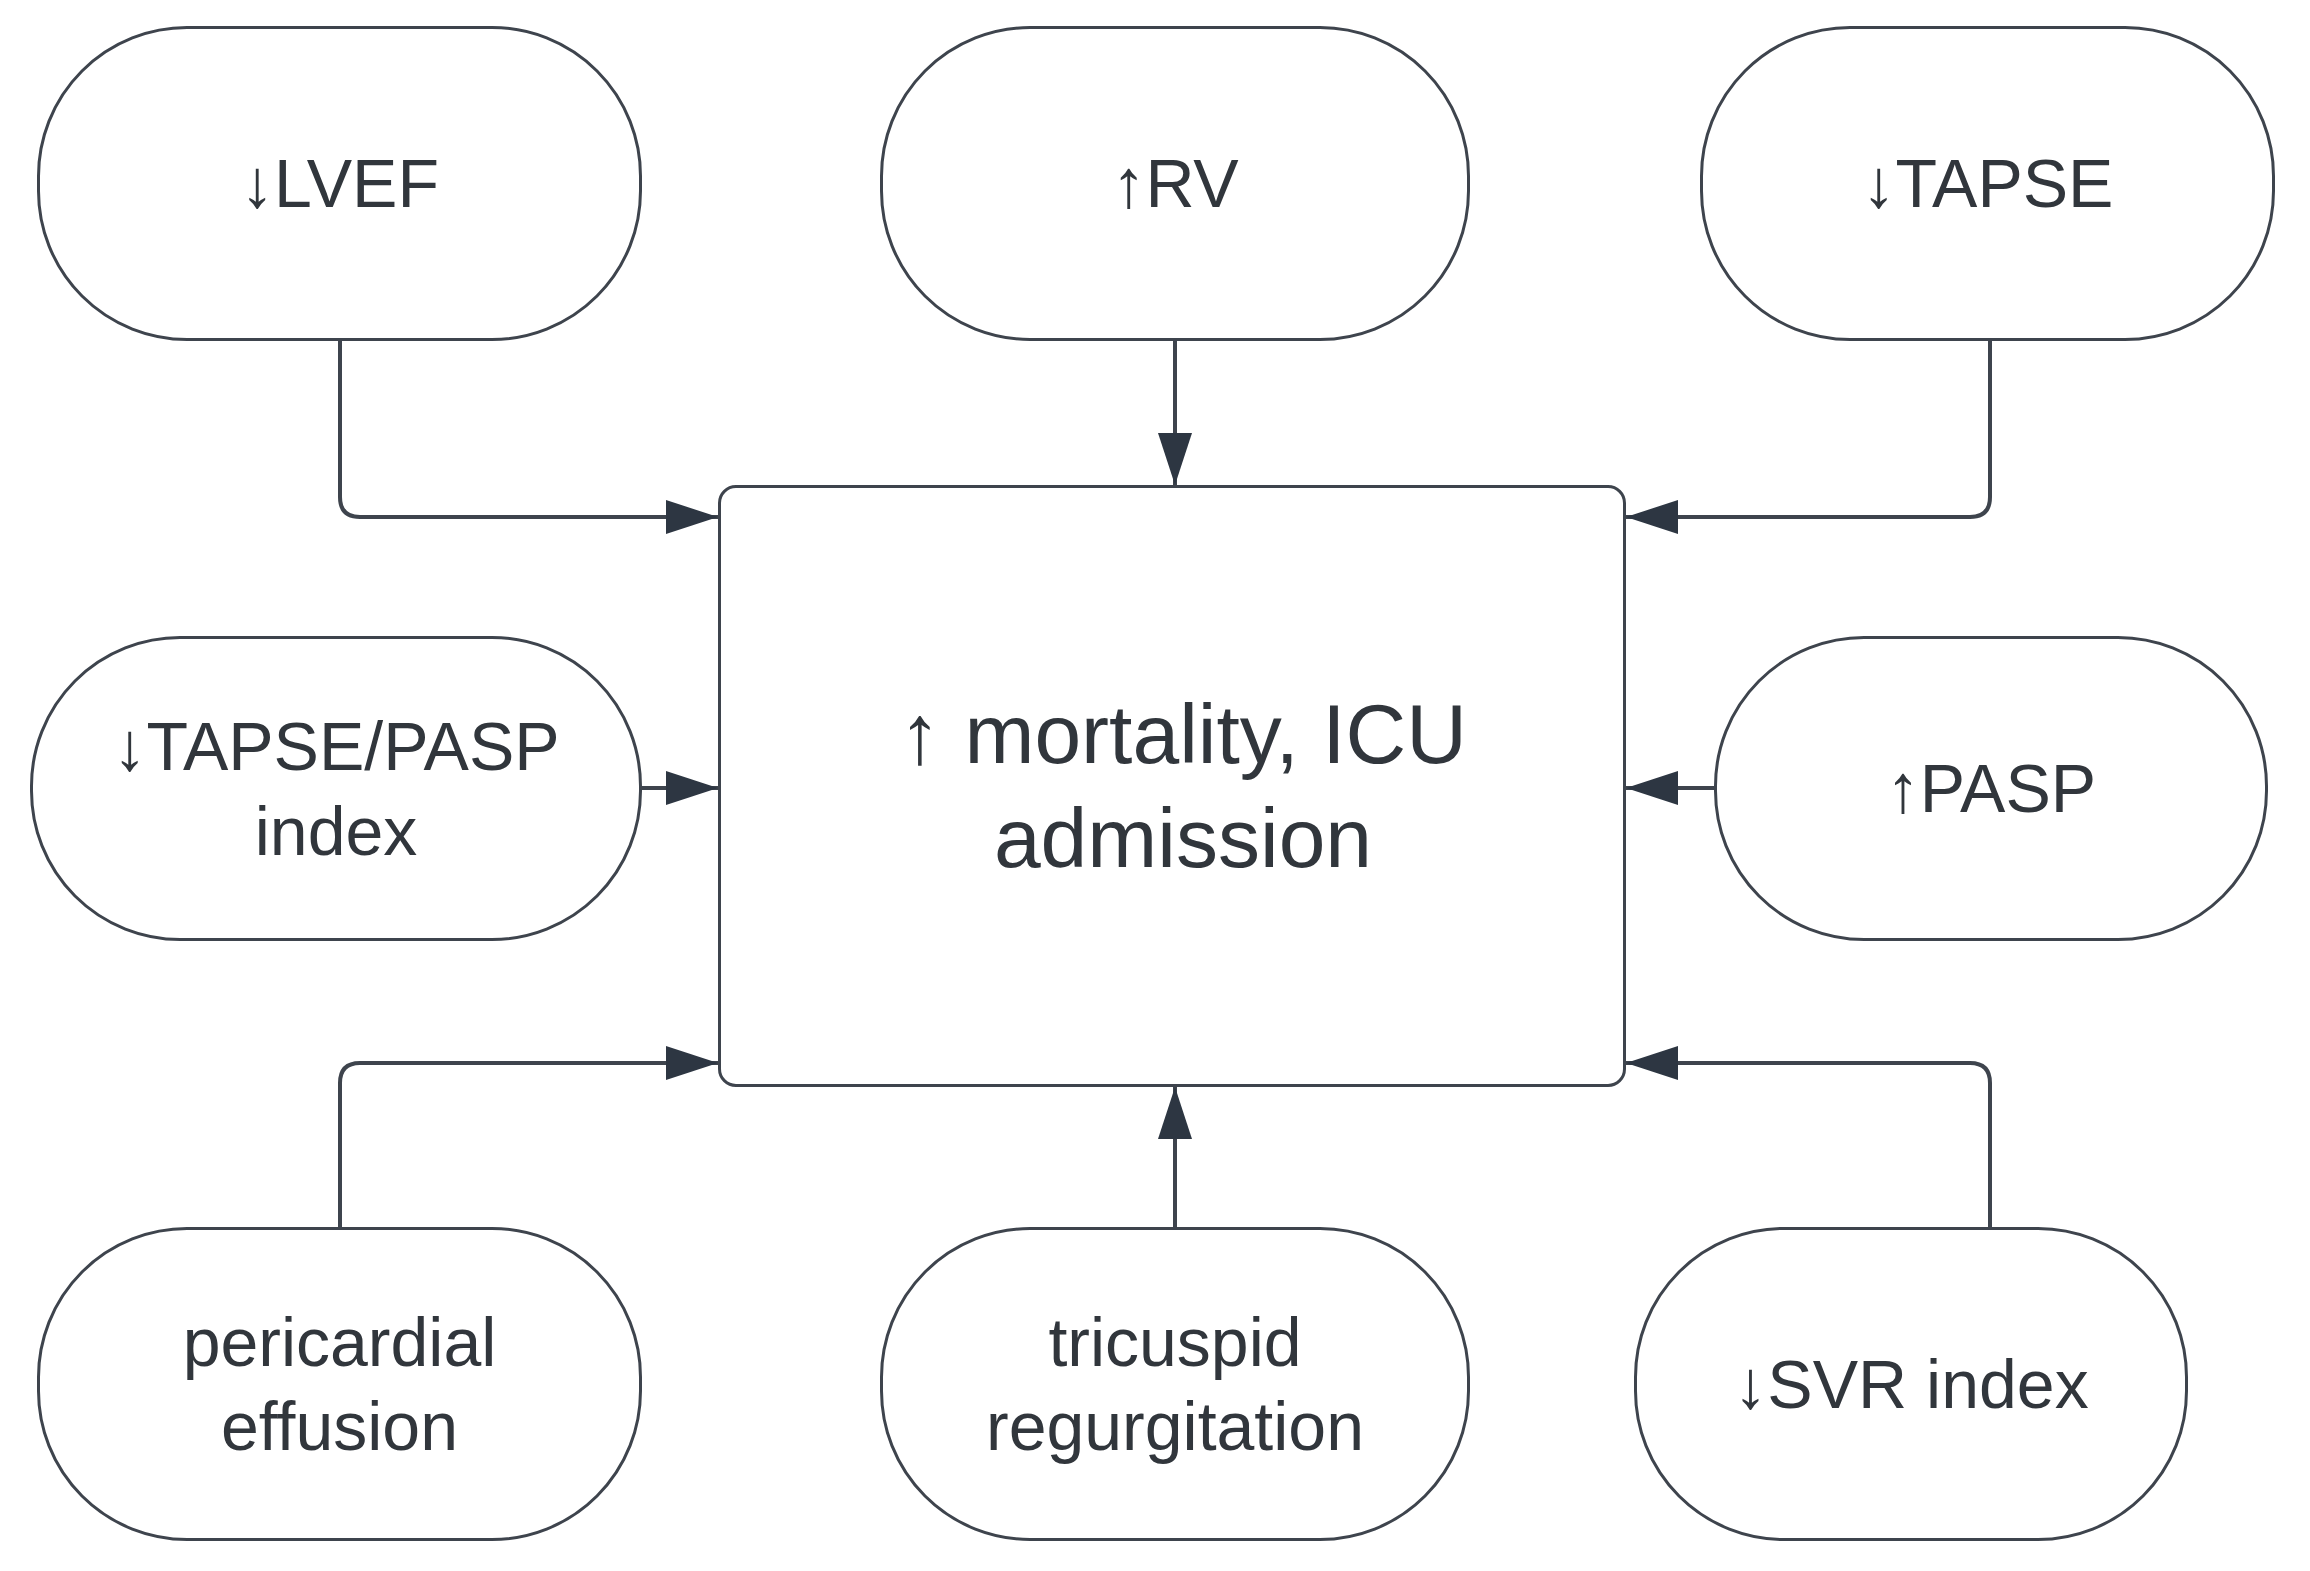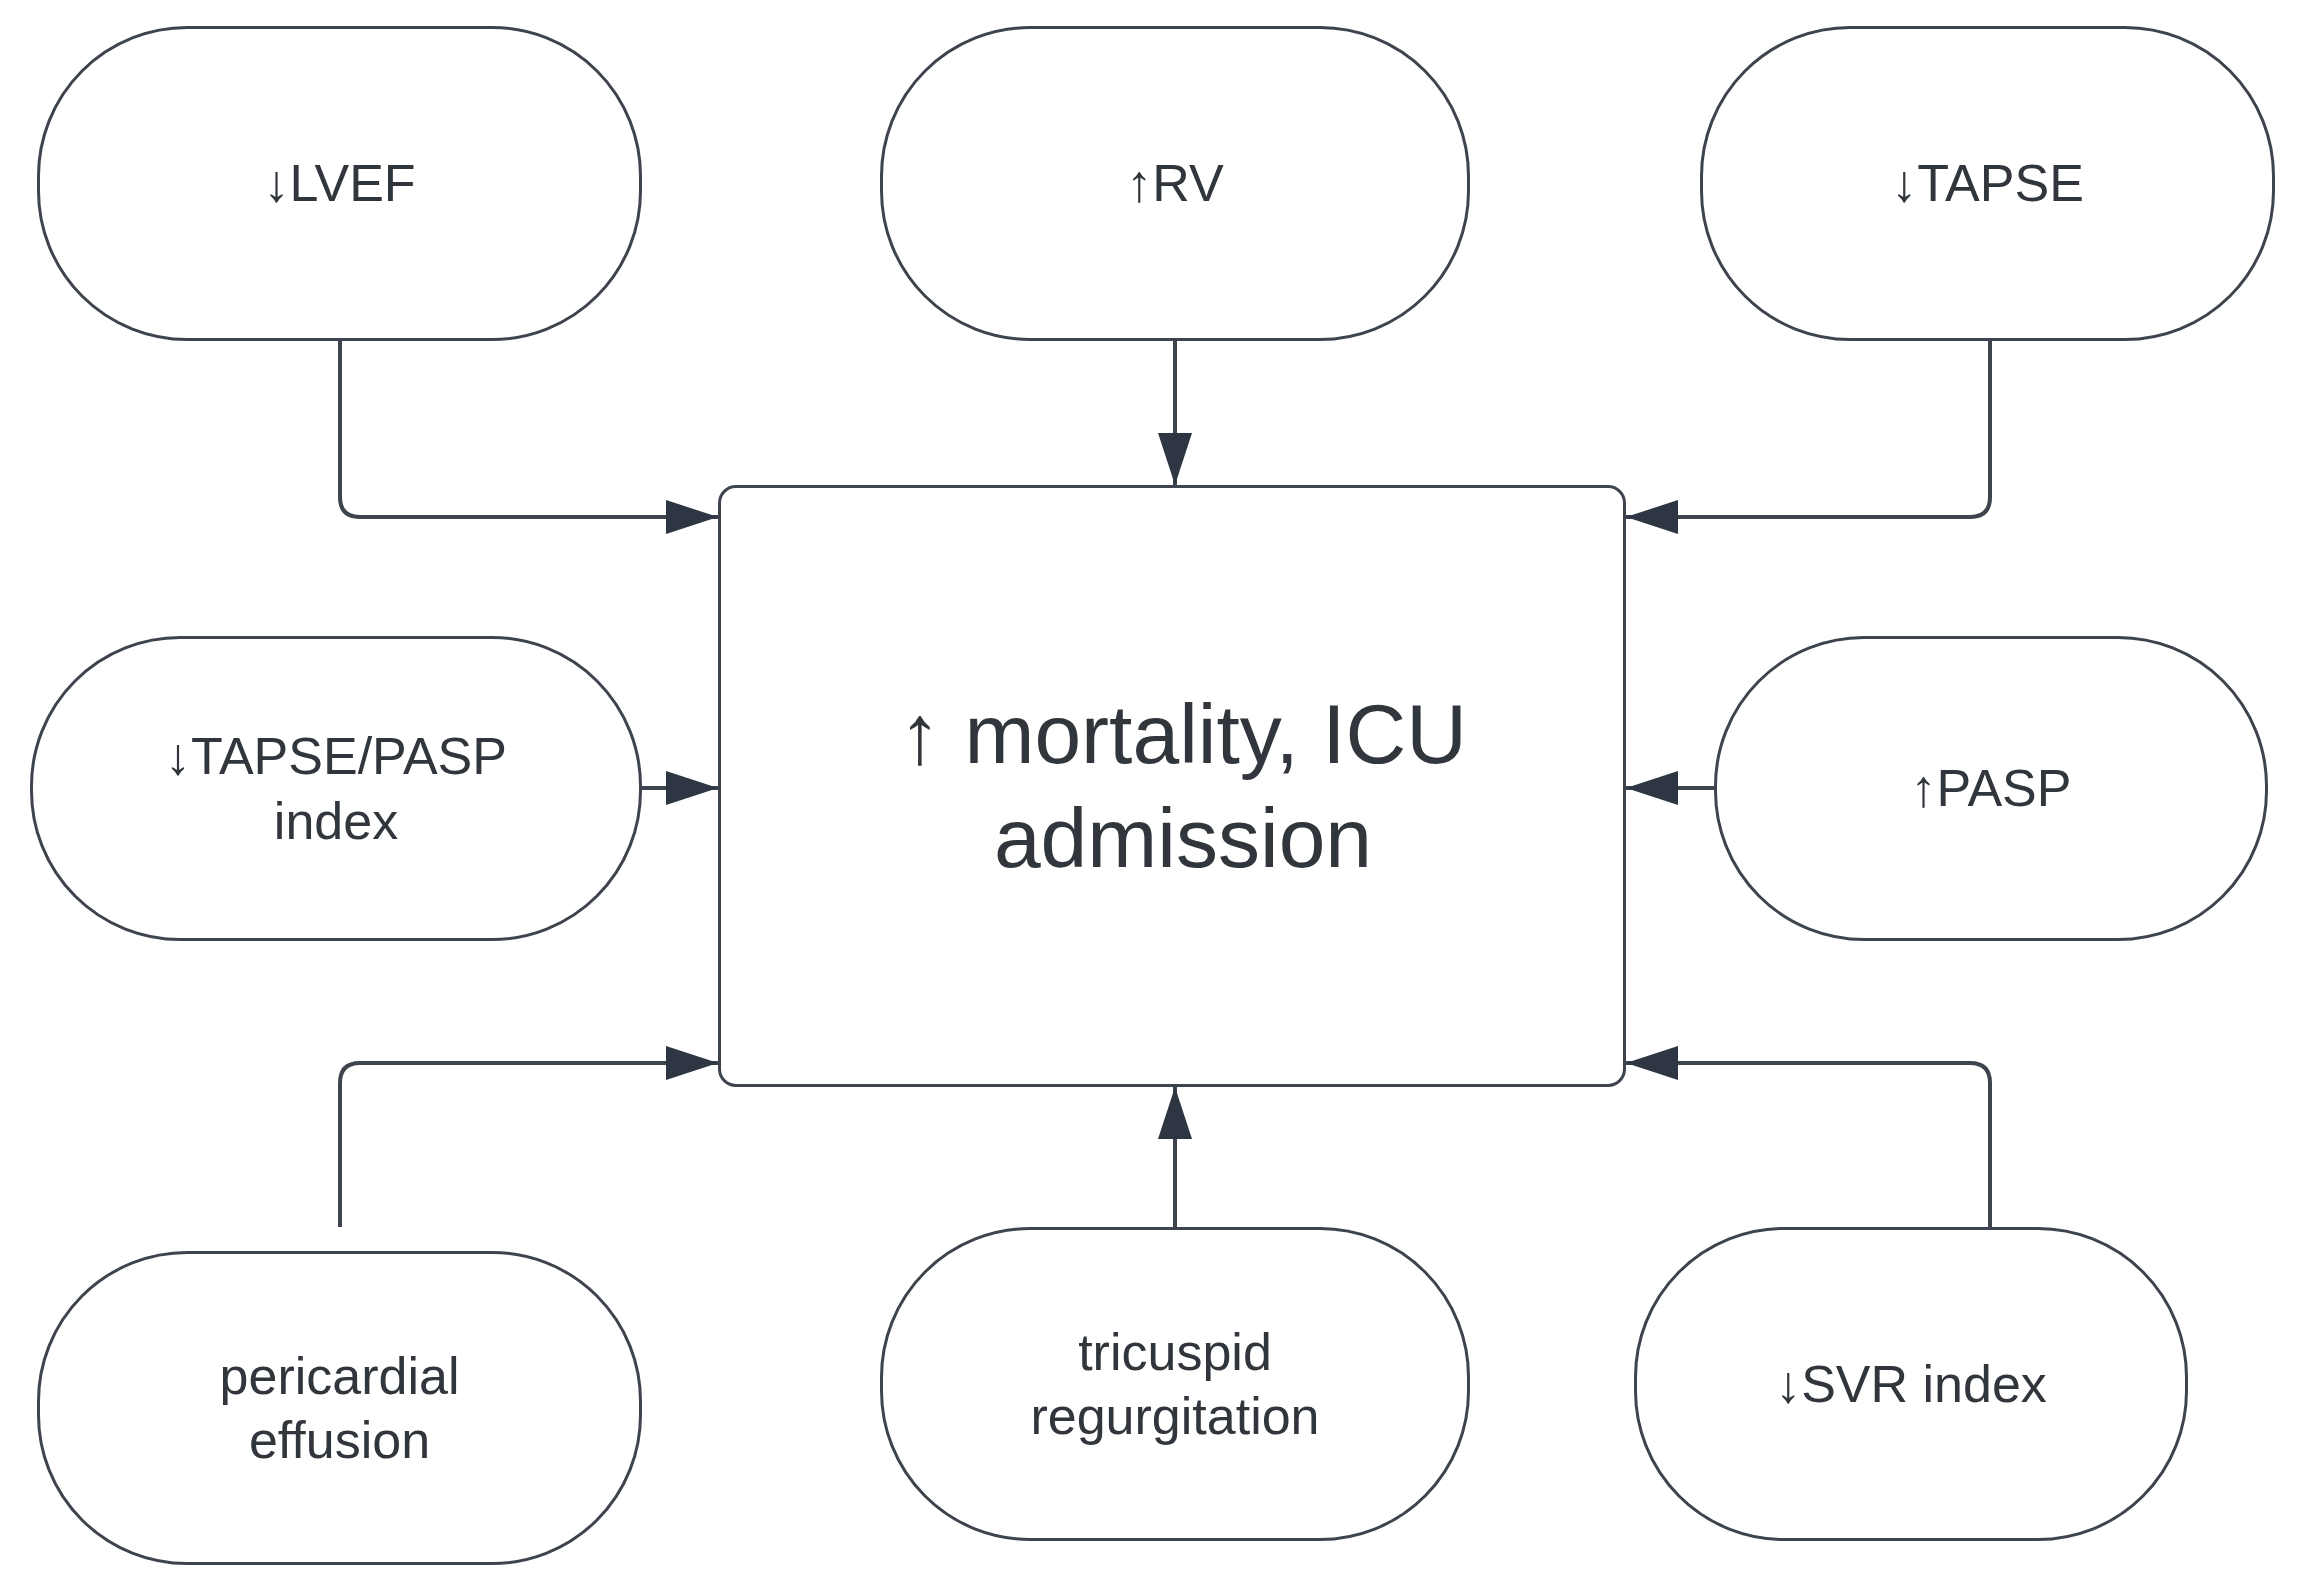--- a/index.html
+++ b/index.html
@@ -21,33 +21,33 @@
   .edges{position:absolute;left:0;top:0;width:2310px;height:1571px;}
   .connector{fill:none;stroke:var(--stroke);stroke-width:4px;}
   .arrowhead{fill:var(--arrow);stroke:none;}
   .node{
     position:absolute;
     display:flex;flex-direction:column;align-items:center;justify-content:center;
     background:var(--node-fill);
     border:3px solid var(--stroke);
     box-sizing:border-box;
     text-align:center;
-    font-size:52px;line-height:1.24;
+    font-size:68px;line-height:1.24;
     z-index:2;
   }
   .stadium{border-radius:150px;}
   .rect{border-radius:18px;font-size:84px;}
   .node span{display:block;white-space:nowrap;}
   #node-lvef       {left:37px;  top:26px;   width:605px; height:315px;}
   #node-rv         {left:880px; top:26px;   width:590px; height:315px;justify-content:center;}
   #node-tapse      {left:1700px;top:26px;   width:575px; height:315px;}
   #node-tapse-pasp {left:30px;  top:636px;  width:612px; height:305px;}
   #node-center     {left:718px; top:485px;  width:908px; height:602px;padding-left:22px;}
   #node-pasp       {left:1714px;top:636px;  width:554px; height:305px;}
-  #node-pericardial{left:37px;  top:1227px; width:605px; height:314px;margin-top:24px;}
+  #node-pericardial{left:37px;  top:1227px; width:605px; height:314px;}
   #node-tricuspid  {left:880px; top:1227px; width:590px; height:314px;}
   #node-svr        {left:1634px;top:1227px; width:554px; height:314px;}
 </style>
 </head>
 <body>
 
 <div class="canvas">
 
   <svg class="edges" width="2310" height="1571" viewBox="0 0 2310 1571" xmlns="http://www.w3.org/2000/svg">
     <defs>

